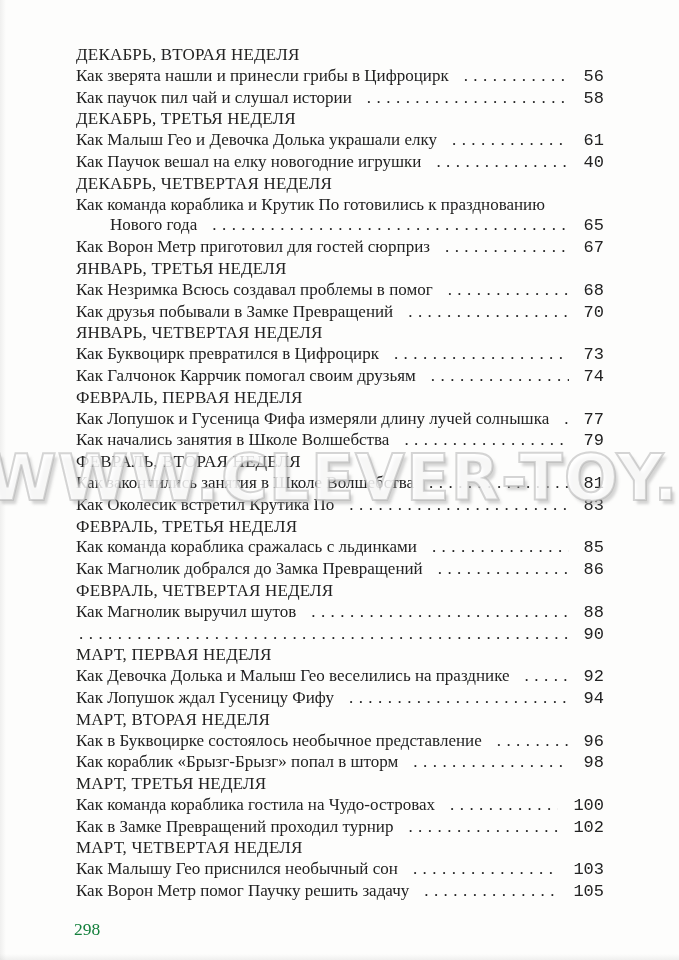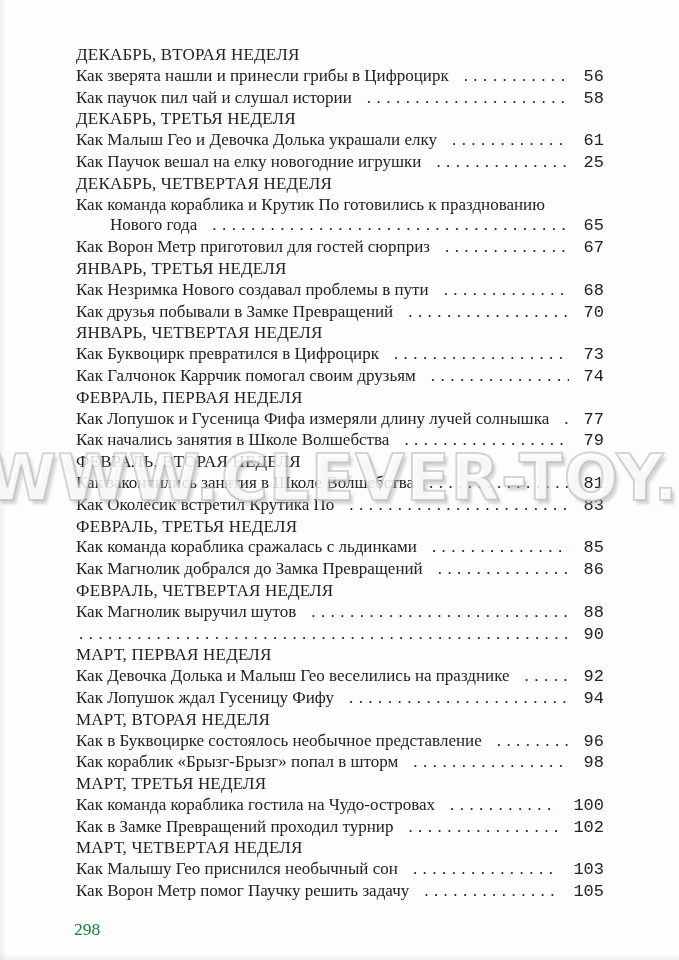--- a/index.html
+++ b/index.html
@@ -125,37 +125,37 @@
       </div>
       <div class="toc-heading">ДЕКАБРЬ, ТРЕТЬЯ НЕДЕЛЯ</div>
       <div class="toc-entry">
         <span class="entry-title">Как Малыш Гео и Девочка Долька украшали елку</span>
         <span class="leader"></span>
         <span class="entry-page">61</span>
       </div>
       <div class="toc-entry">
         <span class="entry-title">Как Паучок вешал на елку новогодние игрушки</span>
         <span class="leader"></span>
-        <span class="entry-page">25</span>
+        <span class="entry-page">40</span>
       </div>
       <div class="toc-heading">ДЕКАБРЬ, ЧЕТВЕРТАЯ НЕДЕЛЯ</div>
       <div class="toc-entry-wrapline">Как команда кораблика и Крутик По готовились к празднованию</div>
       <div class="toc-entry indent">
         <span class="entry-title">Нового года</span>
         <span class="leader"></span>
         <span class="entry-page">65</span>
       </div>
       <div class="toc-entry">
         <span class="entry-title">Как Ворон Метр приготовил для гостей сюрприз</span>
         <span class="leader"></span>
         <span class="entry-page">67</span>
       </div>
       <div class="toc-heading">ЯНВАРЬ, ТРЕТЬЯ НЕДЕЛЯ</div>
       <div class="toc-entry">
-        <span class="entry-title">Как Незримка Нового создавал проблемы в пути</span>
+        <span class="entry-title">Как Незримка Всюсь создавал проблемы в помог</span>
         <span class="leader"></span>
         <span class="entry-page">68</span>
       </div>
       <div class="toc-entry">
         <span class="entry-title">Как друзья побывали в Замке Превращений</span>
         <span class="leader"></span>
         <span class="entry-page">70</span>
       </div>
       <div class="toc-heading">ЯНВАРЬ, ЧЕТВЕРТАЯ НЕДЕЛЯ</div>
       <div class="toc-entry">

